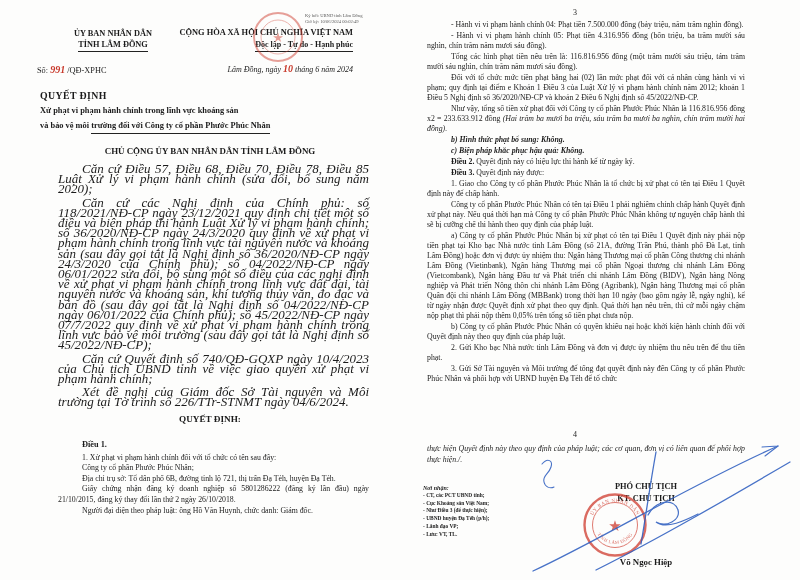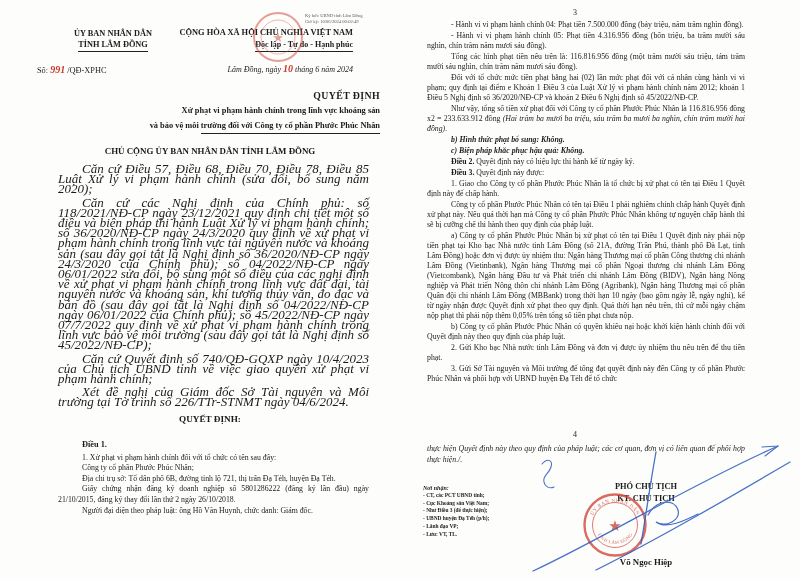--- a/index.html
+++ b/index.html
@@ -12,21 +12,21 @@
   .bi{font-weight:bold;font-style:italic;}
   .hand{color:#c8382a;font-style:italic;font-weight:bold;font-size:10px;}
   
   .hdr-left{left:33px;top:28px;width:160px;text-align:center;font-size:8.3px;font-weight:bold;line-height:11px;}
   .hdr-left .so{margin-top:12px;text-align:left;padding-left:4px;font-weight:normal;font-size:8.3px;}
   .hdr-right{left:158px;top:27px;width:195px;text-align:right;line-height:11px;}
   .nat{font-size:8.4px;font-weight:bold;}
   .motto{font-size:8px;font-weight:bold;margin-top:1px;}
   .dateline{font-size:8px;font-style:italic;margin-top:11px;}
   .esign{left:305px;top:13px;width:95px;font-size:4.6px;line-height:5.6px;color:#5a5a5a;text-align:left;}
-  .doc-title{left:40px;top:90px;width:340px;text-align:right;line-height:11.5px;}
+  .doc-title{left:40px;top:90px;width:340px;text-align:left;line-height:11.5px;}
   .t1{font-size:9.8px;font-weight:bold;letter-spacing:.4px;}
   .t2{font-size:8.4px;font-weight:bold;margin-top:3px;}
   .authority{left:40px;top:146px;width:340px;text-align:center;font-size:8.9px;font-weight:bold;}
   .recitals{left:58px;top:164px;width:311px;font-size:13px;line-height:10.2px;text-align:justify;}
   .recitals p{font-style:italic;text-indent:24px;margin-bottom:3px;}
   .decide{left:40px;top:414px;width:340px;text-align:center;font-size:9.2px;font-weight:bold;}
   .art1{left:58px;top:440px;width:311px;font-size:7.8px;line-height:10.6px;text-align:justify;}
   .art1 .h{font-weight:bold;font-size:8.3px;margin-bottom:2px;text-indent:24px;}
   
   .pnum{font-size:8px;}

